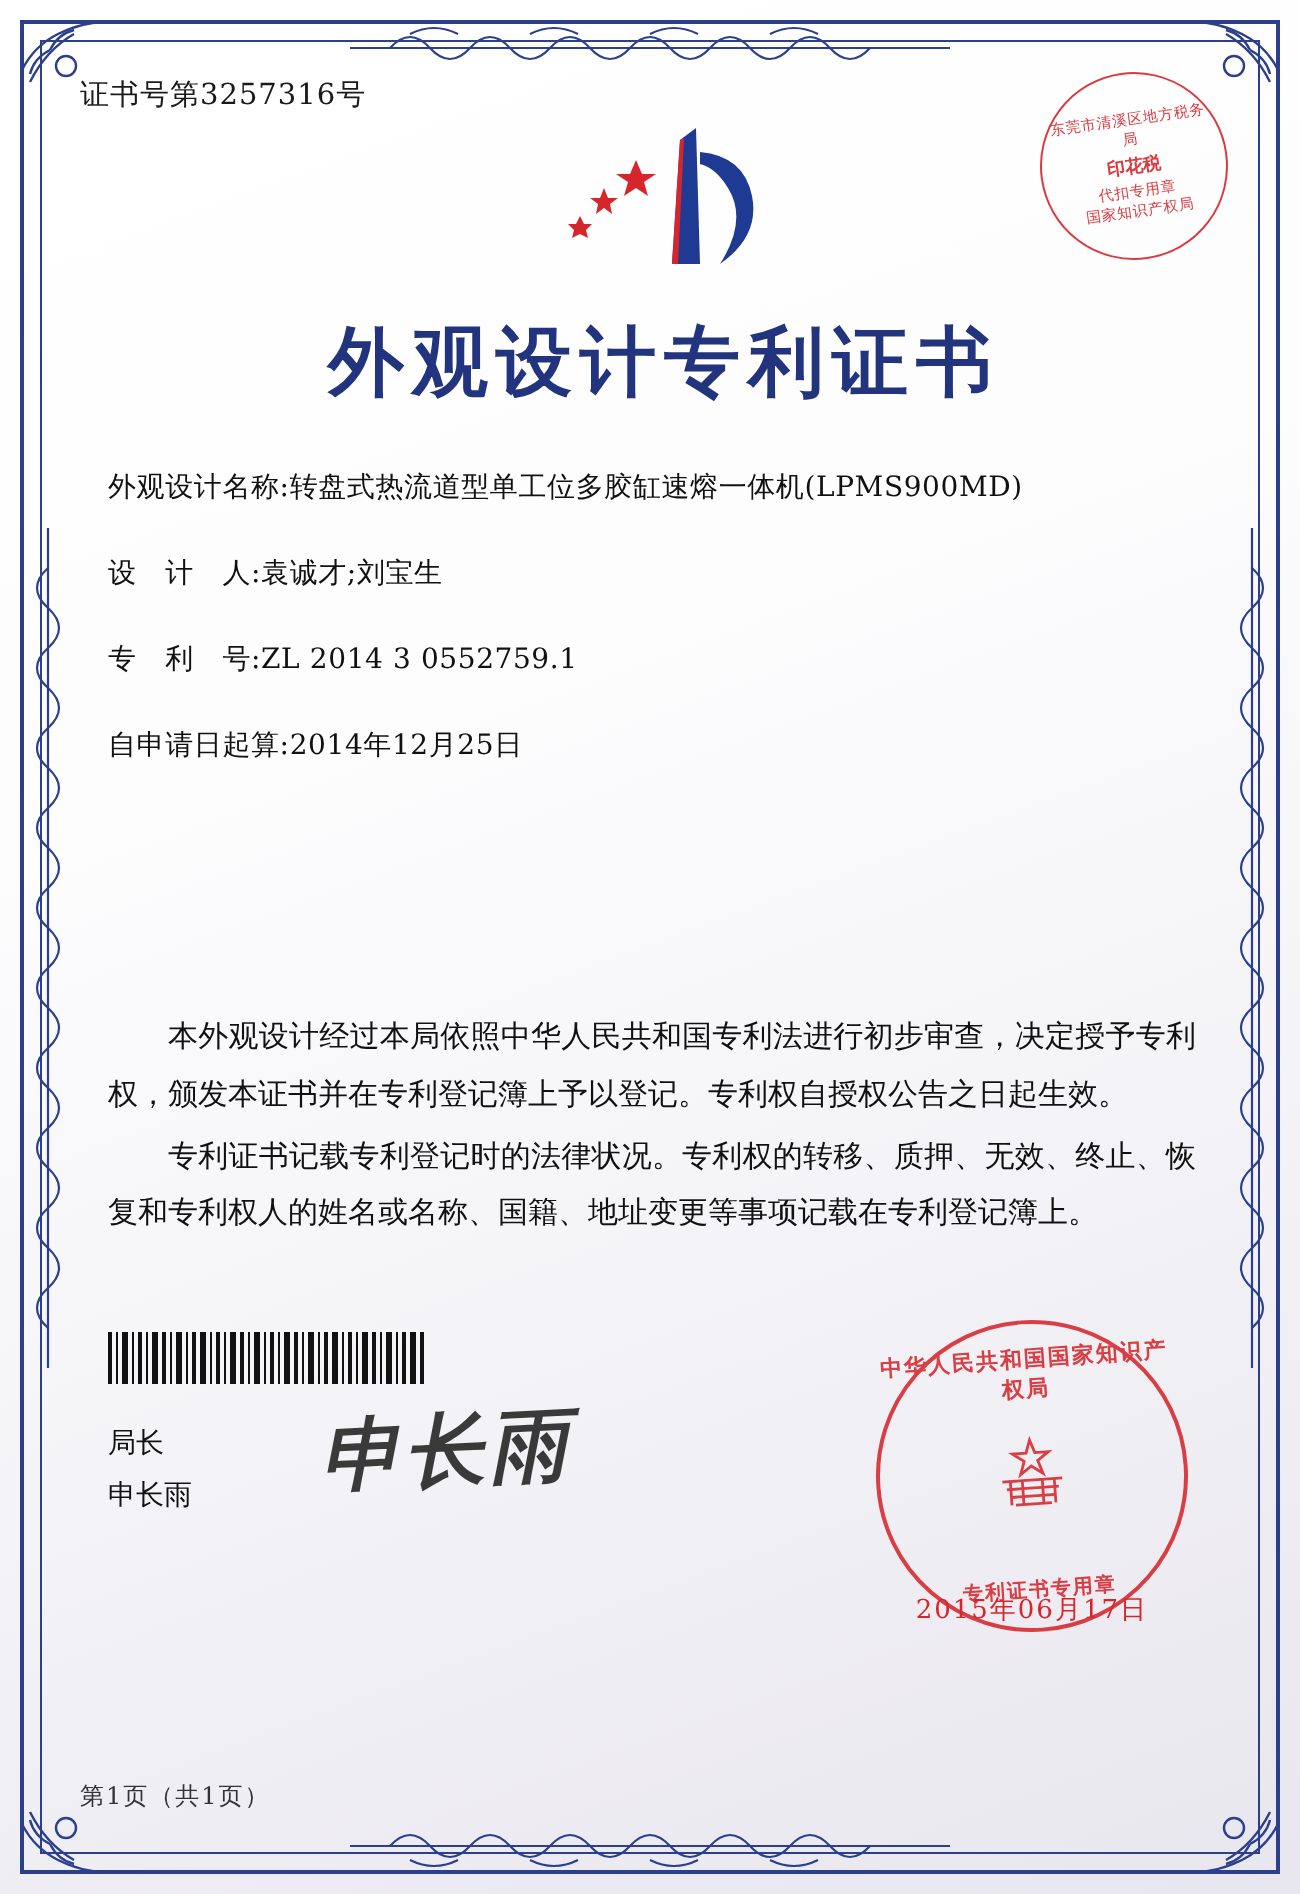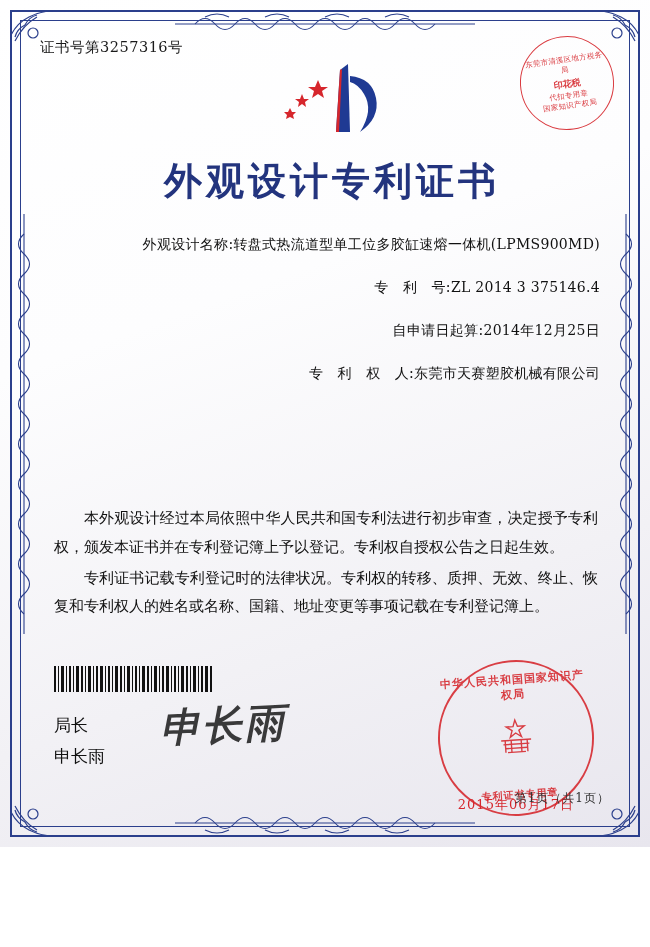--- a/index.html
+++ b/index.html
@@ -4,21 +4,21 @@
 <style>
   html,body{margin:0;padding:0;}
   body{
     width:650px;height:947px;
     background:#ffffff;
     font-family:"DejaVu Serif","Liberation Serif",serif;
     overflow:hidden;
   }
   .page{
     position:relative;
-    width:650px;height:847px;
+    width:650px;height:947px;
     background:linear-gradient(160deg,#ffffff 0%,#fdfdfe 35%,#f2f1f5 70%,#e8e6ee 100%);
     box-sizing:border-box;
   }
   
   .border-outer{
     position:absolute;left:10px;top:10px;right:10px;bottom:10px;
     border:2px solid #2b3f8c;
   }
   .border-inner{
     position:absolute;left:20px;top:20px;right:20px;bottom:20px;
@@ -73,41 +73,41 @@
   .seal-top .st-arc{display:block;font-size:7.4px;letter-spacing:.4px;}
   .seal-top .st-mid{display:block;font-size:9px;font-weight:bold;margin-top:3px;}
   .title{
     position:absolute;left:14px;right:0;top:118px;
     text-align:center;
     font-size:38px;font-weight:bold;color:#23347e;
     letter-spacing:4px;
     font-family:"DejaVu Serif","Liberation Serif",serif;
   }
   .fields{
-    position:absolute;left:14px;right:10px;top:196px;text-align:right;
+    position:absolute;left:14px;right:10px;top:196px;
   }
   .field{
     font-size:14px;color:#111;margin-bottom:22px;line-height:1.5;
     letter-spacing:.3px;
   }
   .field .lbl{letter-spacing:.3px;}
   .field .val{letter-spacing:.3px;}
   .body-text{
     position:absolute;left:14px;right:12px;top:466px;
     font-size:15px;line-height:1.92;color:#111;
     text-align:justify;
   }
   .body-text p{margin:0 0 2px 0;text-indent:2em;}
   .barcode{
     position:absolute;left:14px;top:628px;
     width:160px;height:26px;
   }
   .signer{
     position:absolute;left:14px;top:672px;
-    font-size:17px;line-height:1.85;color:#111;
+    font-size:14px;line-height:1.85;color:#111;
   }
   .sign-script{
     position:absolute;left:120px;top:660px;
     font-size:40px;color:#1a1a1a;
     font-family:"DejaVu Serif","Liberation Serif",serif;
     font-style:italic;font-weight:bold;
     letter-spacing:2px;
     transform:rotate(-3deg);
     opacity:.85;
   }
@@ -128,21 +128,21 @@
   .seal-big .emblem{
     position:absolute;left:50%;top:50%;transform:translate(-50%,-50%);
     width:46px;height:40px;
   }
   .seal-date{
     position:absolute;right:36px;top:758px;
     color:#d6262c;font-size:13px;letter-spacing:1px;
   }
   .footer{
     position:absolute;left:0;right:0;bottom:10px;
-    text-align:right;font-size:12px;color:#333;letter-spacing:1px;
+    text-align:left;font-size:12px;color:#333;letter-spacing:1px;
   }
 </style>
 </head>
 <body>
 
 <div class="page">
 
   <div class="border-outer">
     <div class="orn-top">
       <svg width="300" height="26" viewBox="0 0 300 26">
@@ -250,27 +250,27 @@
       </div>
     </div>
 
     <div class="title">外观设计专利证书</div>
 
     <div class="fields">
       <div class="field">
         <span class="lbl">外观设计名称:</span><span class="val">转盘式热流道型单工位多胶缸速熔一体机(LPMS900MD)</span>
       </div>
       <div class="field">
-        <span class="lbl">专　利　号:</span><span class="val">ZL 2014 3 375146.4</span>
+        <span class="lbl">设　计　人:</span><span class="val">袁诚才;刘宝生</span>
+      </div>
+      <div class="field">
+        <span class="lbl">专　利　号:</span><span class="val">ZL 2014 3 0552759.1</span>
       </div>
       <div class="field">
         <span class="lbl">自申请日起算:</span><span class="val">2014年12月25日</span>
-      </div>
-      <div class="field">
-        <span class="lbl">专　利　权　人:</span><span class="val">东莞市天赛塑胶机械有限公司</span>
       </div>
     </div>
 
     <div class="body-text">
       <p>本外观设计经过本局依照中华人民共和国专利法进行初步审查，决定授予专利权，颁发本证书并在专利登记簿上予以登记。专利权自授权公告之日起生效。</p>
       <p>专利证书记载专利登记时的法律状况。专利权的转移、质押、无效、终止、恢复和专利权人的姓名或名称、国籍、地址变更等事项记载在专利登记簿上。</p>
     </div>
 
     <div class="barcode">
       <svg width="160" height="26" viewBox="0 0 160 26">

